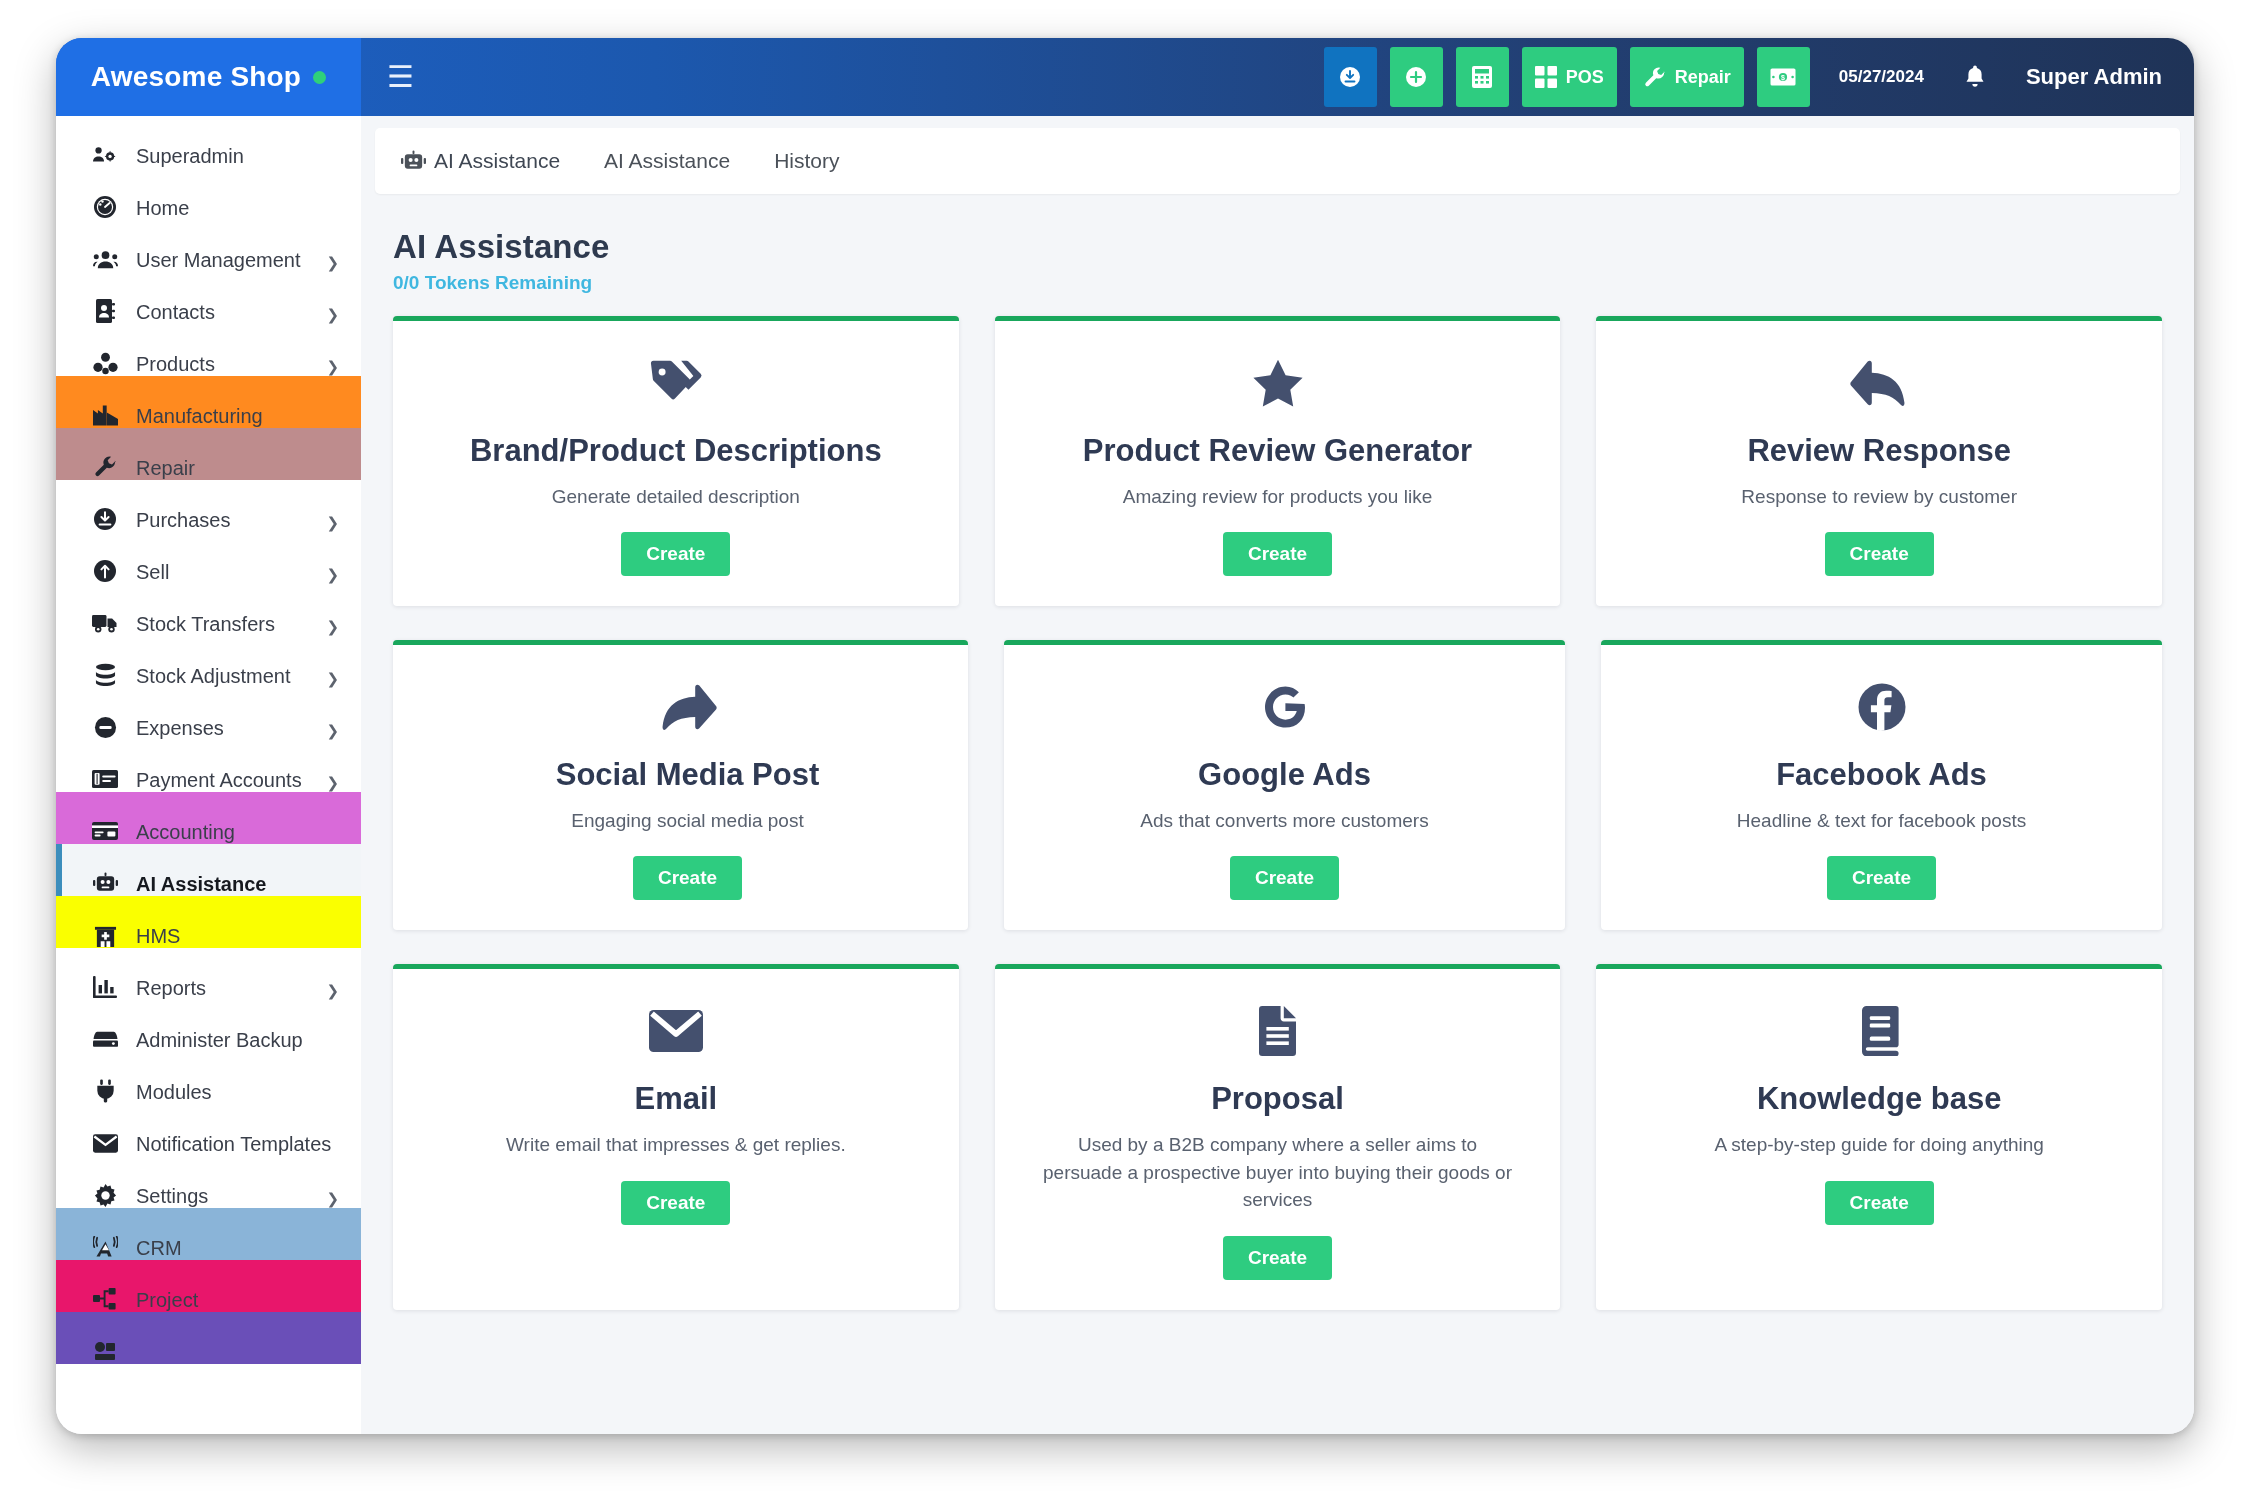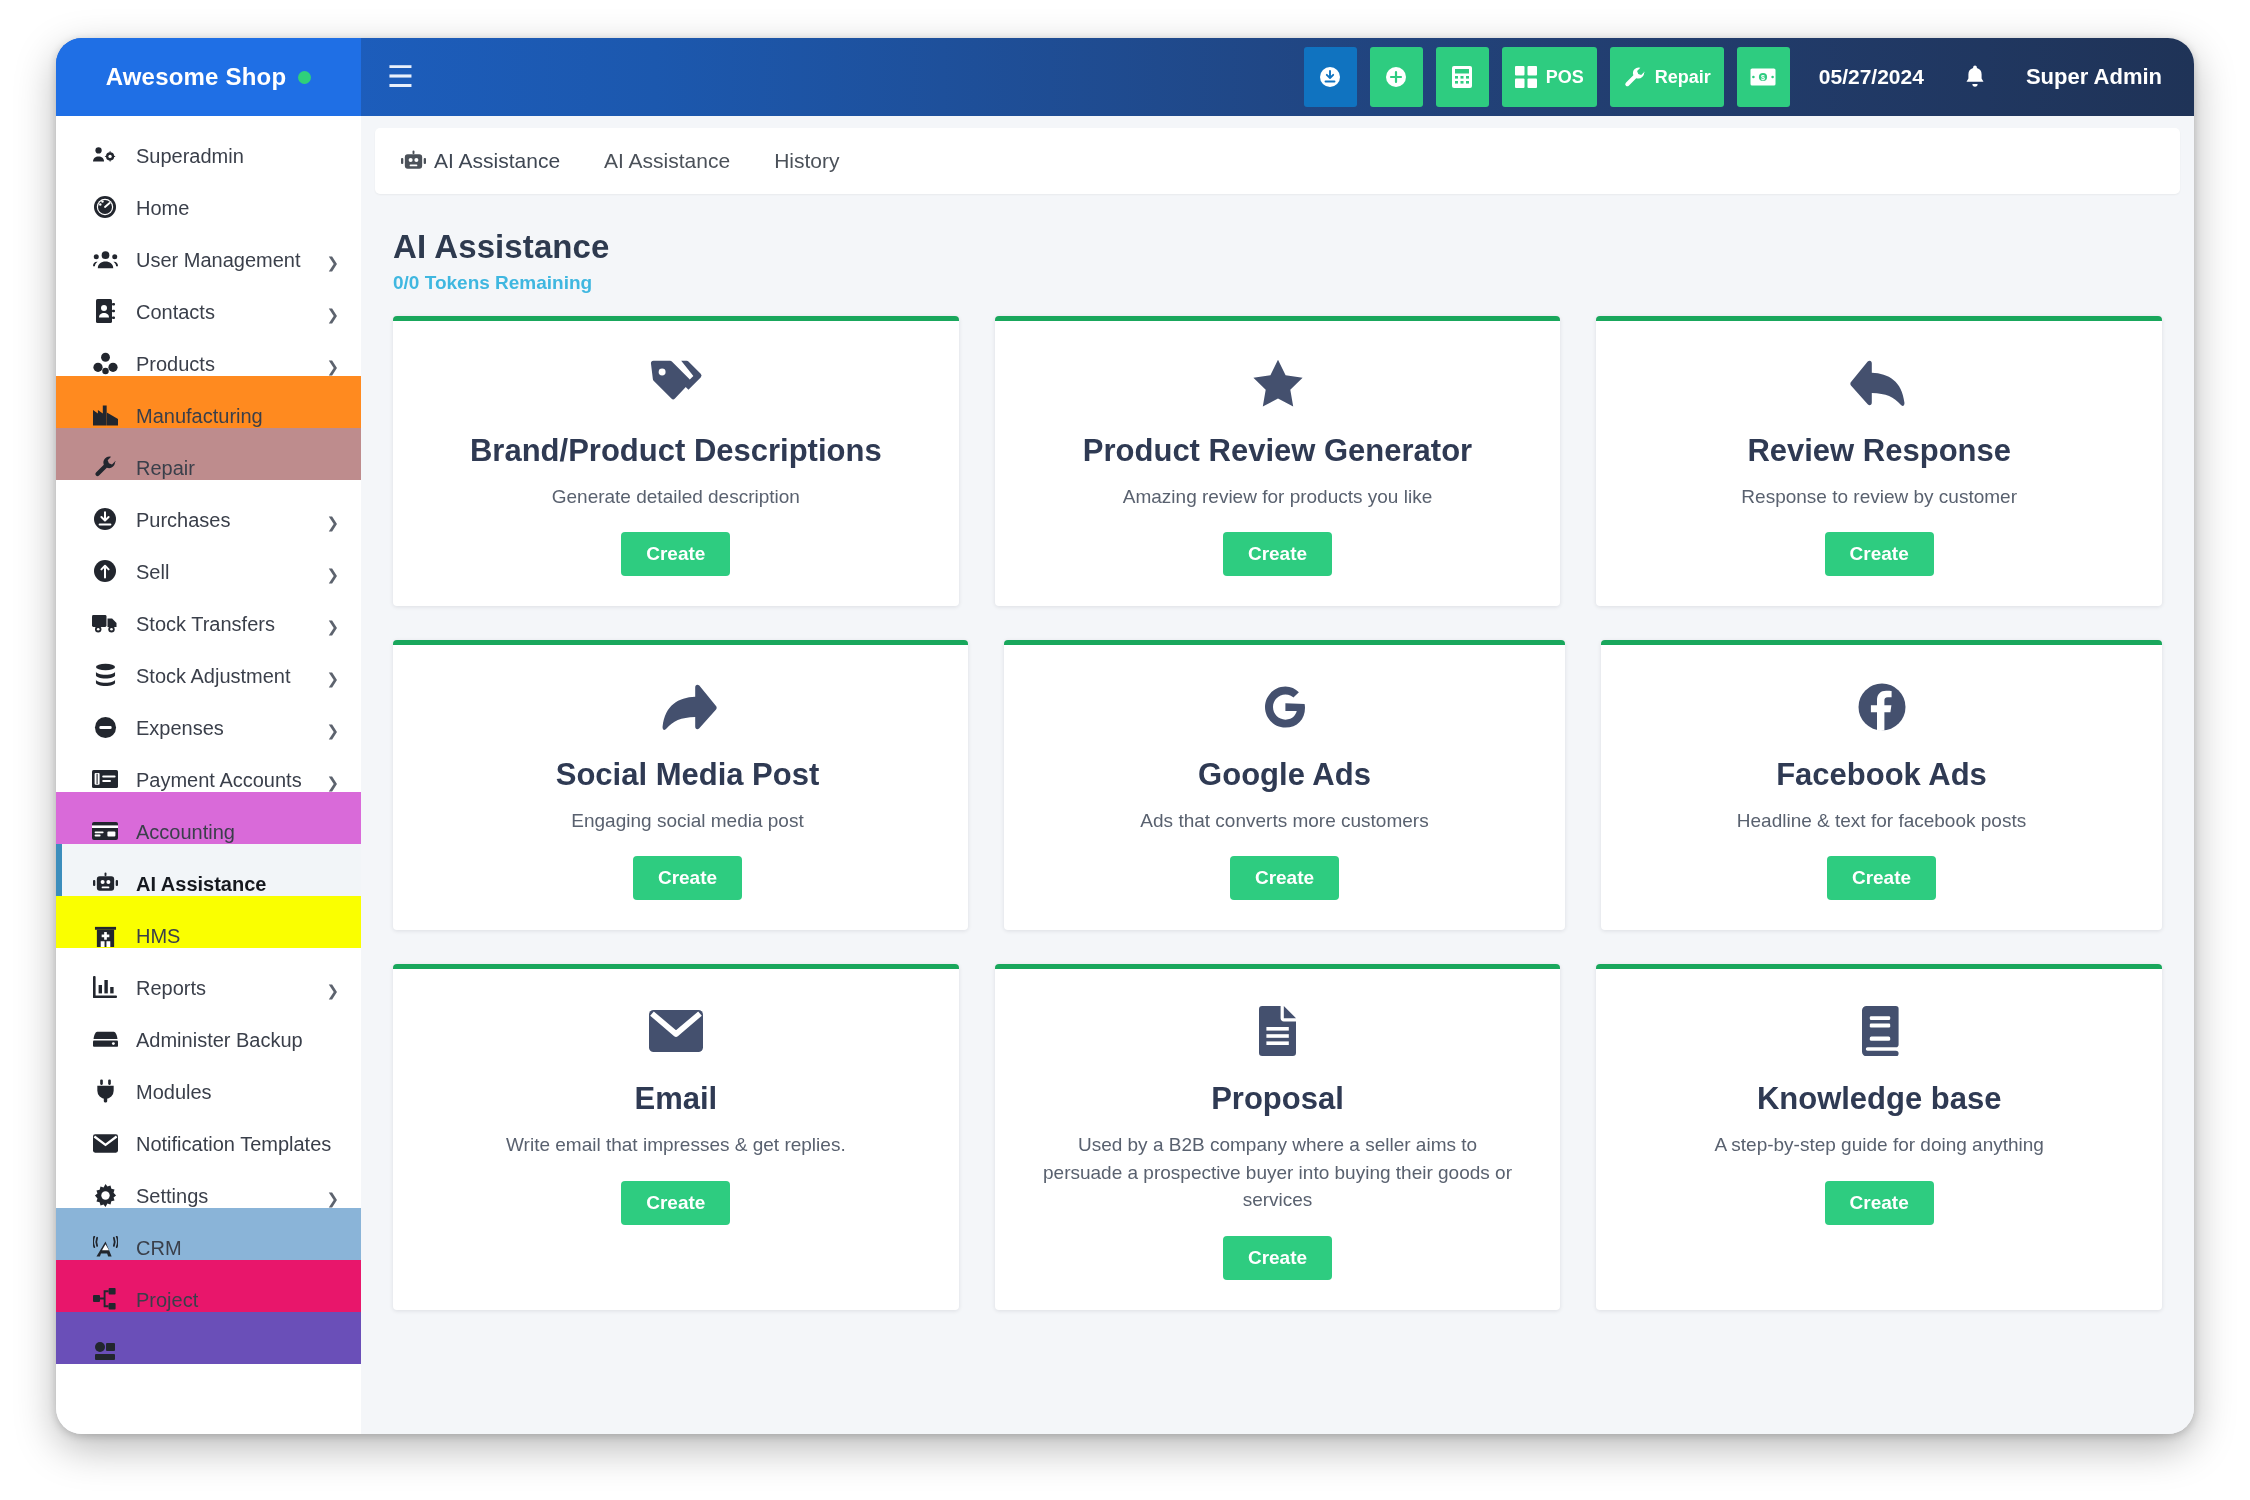--- a/index.html
+++ b/index.html
@@ -35,21 +35,21 @@
     width: 305px;
     flex: 0 0 305px;
     background: #1f6fe5;
     display: flex;
     align-items: center;
     justify-content: center;
     gap: 12px;
   }
   #brand-title {
     color: #ffffff;
-    font-size: 24px;
+    font-size: 28px;
     font-weight: 600;
     letter-spacing: .2px;
   }
   #brand-dot {
     width: 13px; height: 13px; border-radius: 50%;
     background: #2fd07a;
   }
   #topbar-right {
     flex: 1;
     display: flex;
@@ -81,21 +81,21 @@
     color: #ffffff;
     font-size: 18px;
     font-weight: 700;
     cursor: pointer;
   }
   .tb-btn.blue  { background: #1073c0; }
   .tb-btn.green { background: #2ecc80; }
   .tb-btn svg { display:block; }
   #topbar-date {
     color: #ffffff;
-    font-size: 21px;
+    font-size: 17px;
     font-weight: 700;
     margin-left: 16px;
     white-space: nowrap;
   }
   #bell {
     margin-left: 26px;
     color: #ffffff;
     cursor: pointer;
     display:flex; align-items:center;
   }

